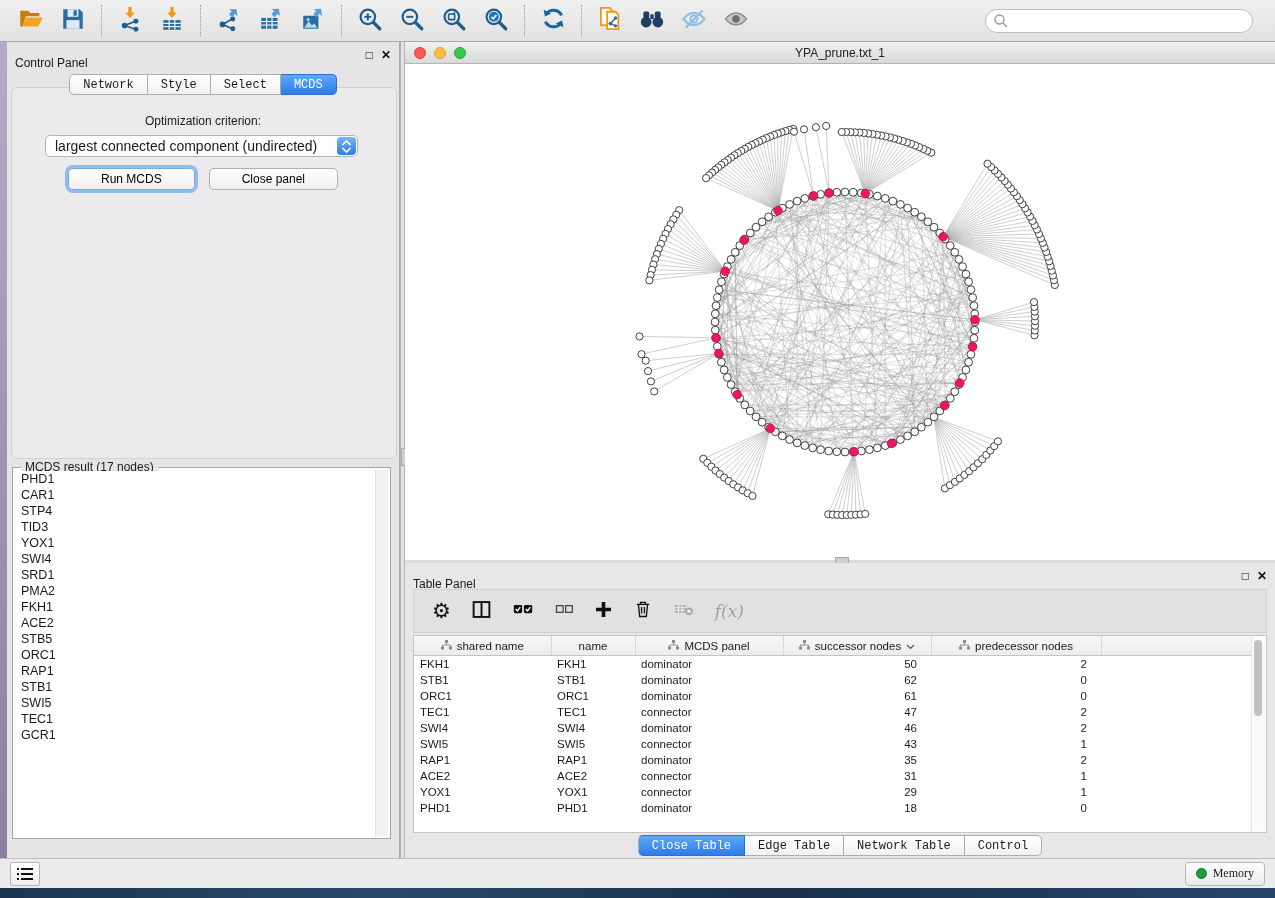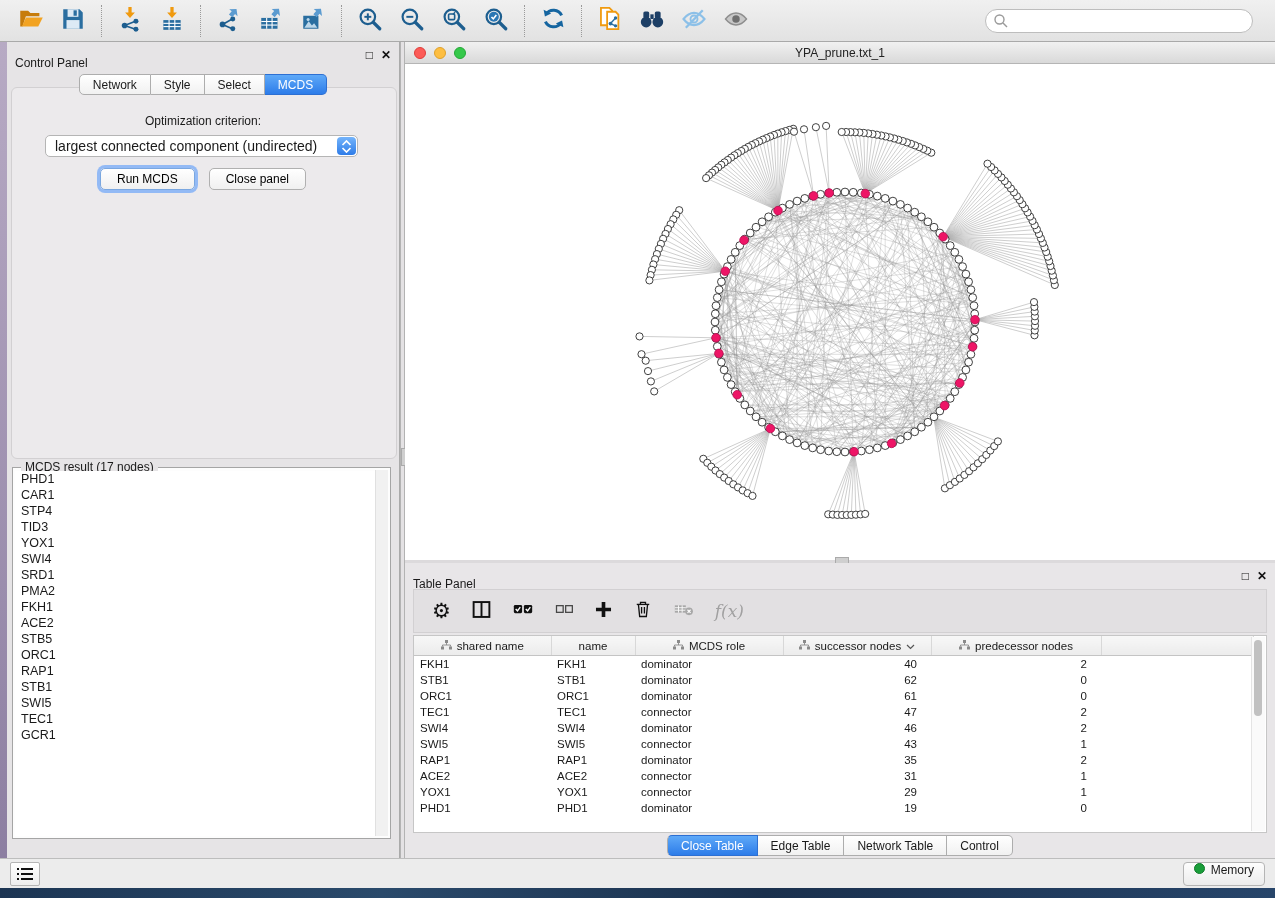--- a/index.html
+++ b/index.html
@@ -25,35 +25,35 @@
     background:#e6e4e6;border-right:1px solid #aaa;box-sizing:border-box;}
   .panel-header{height:26px;display:flex;align-items:center;padding:0 8px;font-size:12px;}
   .panel-title{flex:0 0 auto;margin-top:16px;}
   .win-ctrls{margin-left:auto;display:flex;gap:8px;font-size:12px;color:#111;}
   .win-ctrl{cursor:default;line-height:12px;}
   .cp-inner{position:absolute;left:4px;top:45px;width:384px;height:370px;
     background:#eceaec;border:1px solid #d2d0d2;border-radius:6px;}
   .tabs-row{position:absolute;left:0;top:32px;width:100%;display:flex;justify-content:center;z-index:3;}
   .seg{display:inline-flex;}
   .seg .seg-btn{border:1px solid #adadad;border-left:none;background:linear-gradient(#ffffff,#f1f1f1);
-    height:21px;font-size:12px;padding:0 13px;font-family:Liberation Sans, sans-serif;cursor:default;
+    height:21px;font-size:12px;padding:0 13px;font-family:Liberation Mono, monospace;cursor:default;
     display:flex;align-items:center;color:#1a1a1a;}
   .seg .seg-btn:first-child{border-left:1px solid #adadad;border-radius:5px 0 0 5px;}
   .seg .seg-btn:last-child{border-radius:0 5px 5px 0;}
   .seg .sel{background:linear-gradient(#5ea9f8,#2d7ce9);color:#fff;border-color:#2d6fd2;}
   .opt-label{position:absolute;left:0;top:72px;width:100%;text-align:center;font-size:12px;}
   .dropdown{position:absolute;left:38px;top:93px;width:313px;height:22px;background:#fff;
     border:1px solid #b5b5b5;border-radius:5px;font-size:14px;display:flex;align-items:center;
     padding-left:9px;box-sizing:border-box;cursor:default;}
   .dd-stepper{position:absolute;right:1px;top:1px;width:19px;height:18px;border-radius:4px;
     background:linear-gradient(#74b4fb,#2e7ce8);display:flex;flex-direction:column;
     align-items:center;justify-content:center;gap:1px;}
   .btn-row{position:absolute;left:0;top:126px;width:100%;display:flex;justify-content:center;gap:14px;}
   .push-btn{height:22px;border:1px solid #b0b0b0;border-radius:5px;background:linear-gradient(#fff,#f0f0f0);
-    font-size:12px;padding:0 16px;font-family:"Liberation Sans",sans-serif;cursor:default;}
+    font-size:12px;padding:0 32px;font-family:"Liberation Sans",sans-serif;cursor:default;}
   .focus-ring{box-shadow:0 0 0 3px rgba(110,165,250,.7);border-color:#7aa7e0;}
   .groupbox{position:absolute;left:5px;top:425px;width:377px;height:370px;
     border:1px solid #a5a5a5;background:#fdfdfd;}
   .groupbox-legend{position:absolute;left:8px;top:-8px;background:#e6e4e6;padding:0 4px;font-size:12px;}
   .mcds-list{position:absolute;left:2px;top:3px;right:15px;bottom:2px;overflow:hidden;
     background:#fff;font-size:12.5px;}
   .mcds-item{height:16px;line-height:16px;padding-left:6px;}
   .list-scrolltrack{position:absolute;top:2px;right:2px;width:12px;bottom:2px;
     background:#f1f1f1;border-left:1px solid #e0e0e0;}
   
@@ -88,22 +88,22 @@
   .th-inner{display:flex;align-items:center;justify-content:center;gap:5px;}
   .tbl-scroll{position:absolute;top:1px;right:1px;width:13px;height:194px;background:#fafafa;border-left:1px solid #e4e4e4;}
   .tbl-thumb{position:absolute;top:3px;left:2px;width:8px;height:76px;background:#c1c1c1;border-radius:5px;}
   .tp-tabs{position:absolute;left:0;top:272px;width:100%;display:flex;justify-content:center;}
   
   .statusbar{position:absolute;left:0;top:858px;width:1275px;height:30px;background:#ececec;
     border-top:1px solid #bdbdbd;display:flex;align-items:center;box-sizing:border-box;padding:0 10px;}
   .status-list-btn{width:28px;height:22px;border:1px solid #b5b5b5;background:linear-gradient(#fff,#eee);
     display:flex;align-items:center;justify-content:center;border-radius:2px;}
   .memory-btn{margin-left:auto;height:22px;border:1px solid #b5b5b5;border-radius:4px;
-    background:linear-gradient(#fdfdfd,#ececec);display:flex;gap:6px;
-    padding:0 10px;font-size:12px;}
+    background:linear-gradient(#fdfdfd,#ececec);display:flex;align-items:center;gap:6px;
+    padding:0 10px;font-size:12px;font-family:Liberation Serif, serif;}
   .mem-dot{width:11px;height:11px;border-radius:50%;background:#1a9e3a;border:1px solid #0f7a29;box-sizing:border-box;}
 </style>
 </head>
 <body>
 
 <div class="app">
 
   <div class="toolbar">
     <div id="tb-icons" style="display:flex;align-items:center;">
         <span class="tb-btn">
@@ -1216,21 +1216,21 @@
                   <span><svg width="11" height="10" viewBox="0 0 11 10">
                       <g fill="#8a8a8a">
                         <rect x="4" y="0" width="3" height="3"></rect>
                         <rect x="0" y="6.5" width="3" height="3"></rect>
                         <rect x="8" y="6.5" width="3" height="3"></rect>
                       </g>
                       <g stroke="#8a8a8a" stroke-width="0.9" fill="none">
                         <path d="M5.5 3v2M1.5 6.5V5h8v1.5"></path>
                       </g>
                     </svg></span>
-                  <span>MCDS role</span>
+                  <span>MCDS panel</span>
                 </span>
               </th>
               <th>
                 <span class="th-inner">
                   <span><svg width="11" height="10" viewBox="0 0 11 10">
                       <g fill="#8a8a8a">
                         <rect x="4" y="0" width="3" height="3"></rect>
                         <rect x="0" y="6.5" width="3" height="3"></rect>
                         <rect x="8" y="6.5" width="3" height="3"></rect>
                       </g>
@@ -1258,21 +1258,21 @@
                     </svg></span>
                   <span>predecessor nodes</span>
                 </span>
               </th>
               <th></th>
             </tr>
             <tr>
               <td>FKH1</td>
               <td>FKH1</td>
               <td>dominator</td>
-              <td class="num">40</td>
+              <td class="num">50</td>
               <td class="num">2</td>
               <td></td>
             </tr>
             <tr>
               <td>STB1</td>
               <td>STB1</td>
               <td>dominator</td>
               <td class="num">62</td>
               <td class="num">0</td>
               <td></td>
@@ -1330,21 +1330,21 @@
               <td>YOX1</td>
               <td>connector</td>
               <td class="num">29</td>
               <td class="num">1</td>
               <td></td>
             </tr>
             <tr>
               <td>PHD1</td>
               <td>PHD1</td>
               <td>dominator</td>
-              <td class="num">19</td>
+              <td class="num">18</td>
               <td class="num">0</td>
               <td></td>
             </tr>
           </tbody>
         </table>
       <div class="tbl-scroll">
           <div class="tbl-thumb"></div>
         </div>
     </div>
     <div class="tp-tabs">

